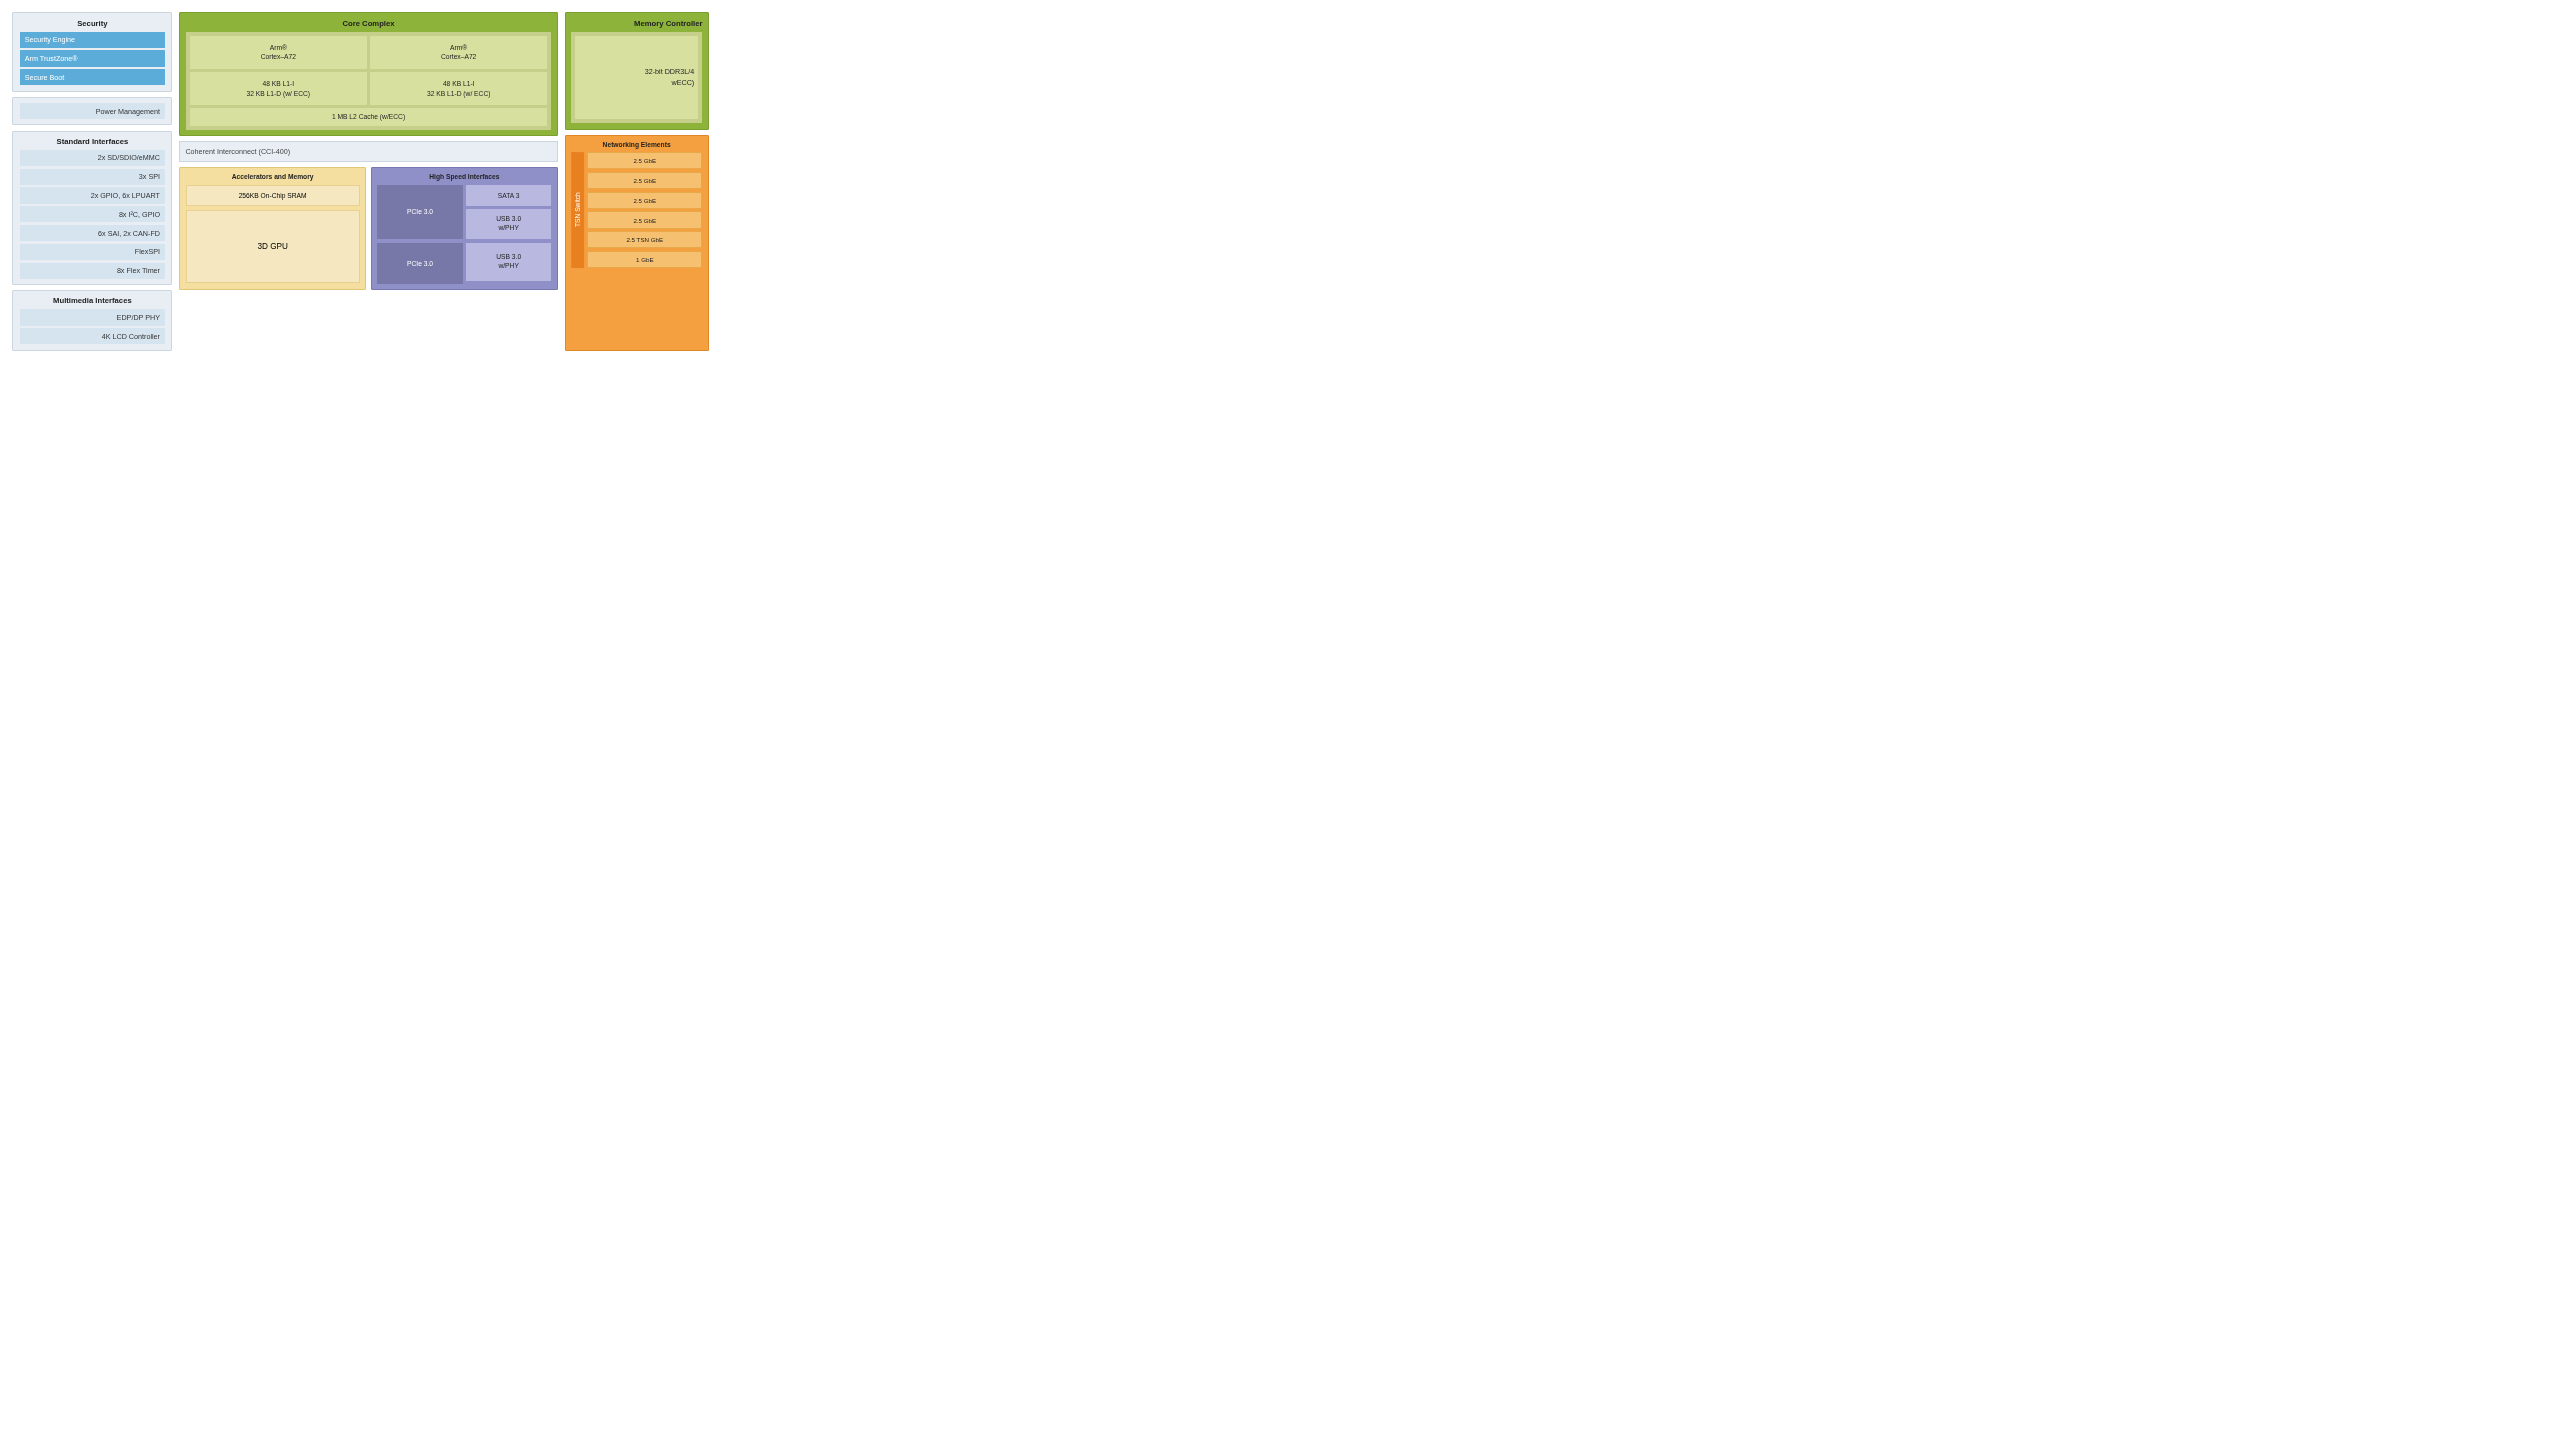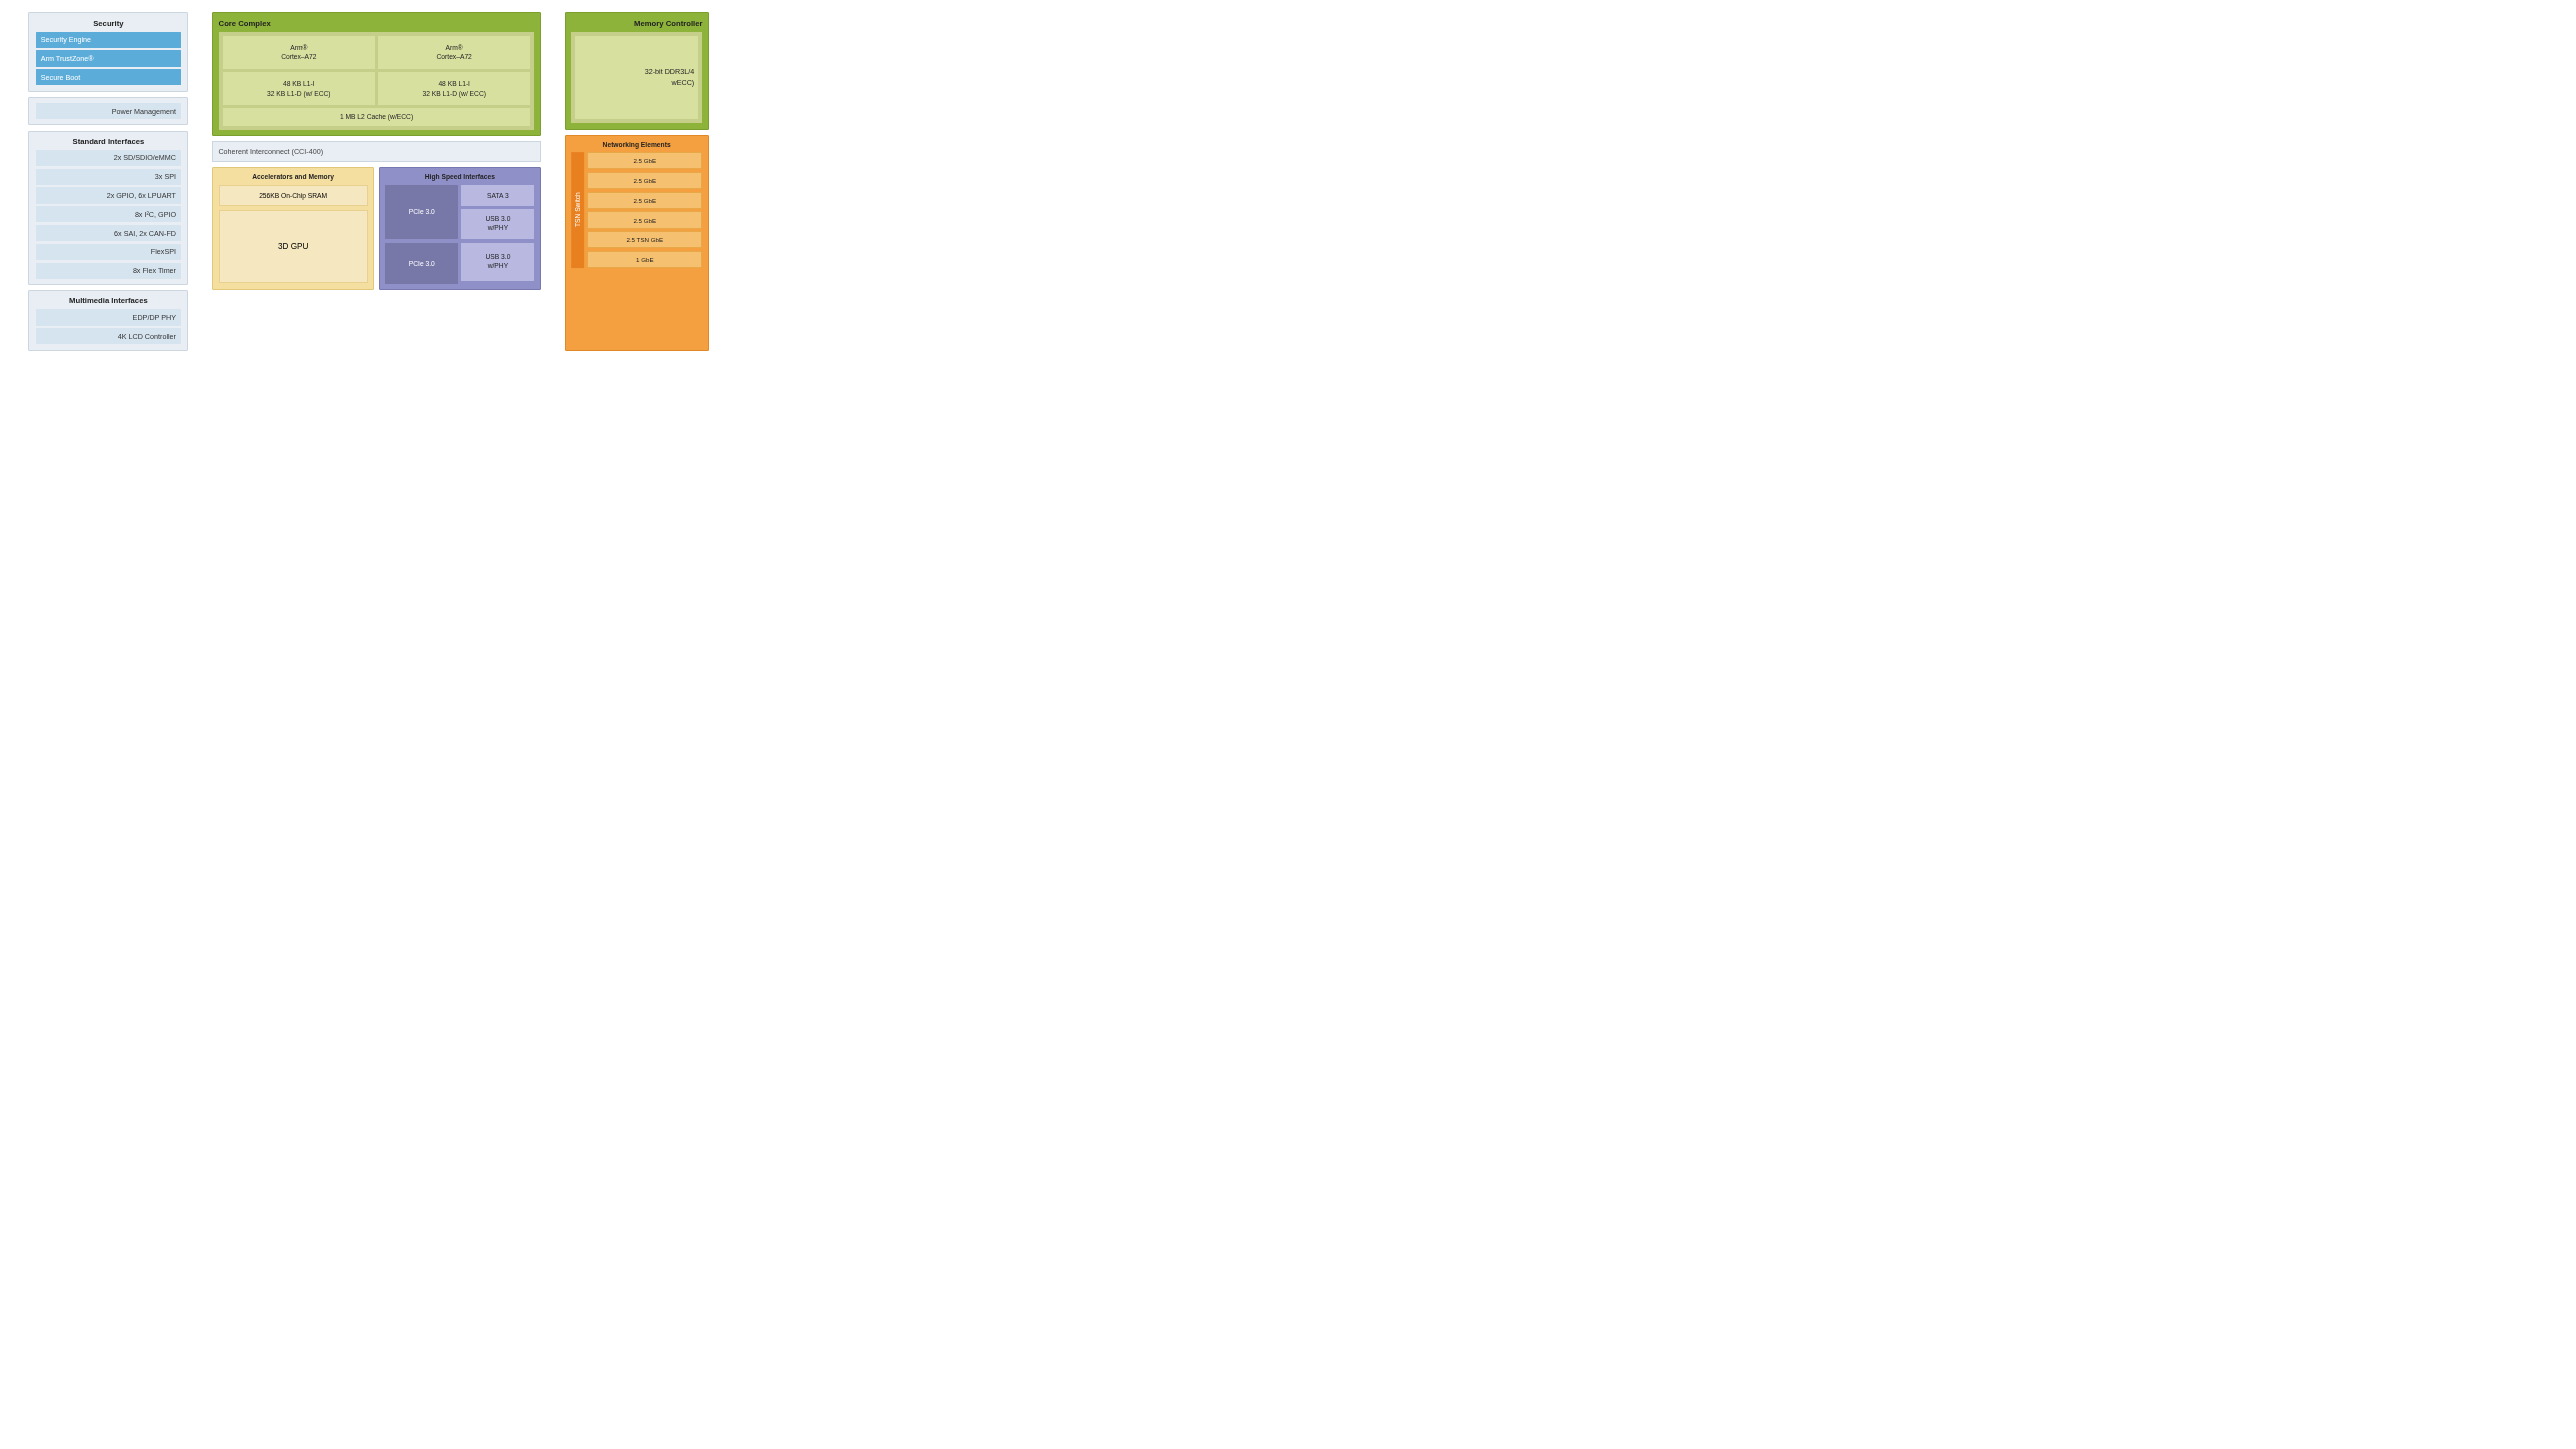--- a/index.html
+++ b/index.html
@@ -7,22 +7,21 @@
       background: #ffffff;
       font-family: Arial, sans-serif;
       width: 721px;
       min-height: 407px;
       padding: 12.4px;
     }
     .main-container {
       display: grid;
       grid-template-columns: 160px 1fr 144px;
       grid-template-rows: auto auto;
-      gap: 24px;
-      margin-left: 16px;
+      gap: 7px;
     }
 
     
     .left-col {
       display: flex;
       flex-direction: column;
       gap: 5.2px;
     }
     .section-box {
       background: #e8eef4;
@@ -68,21 +67,21 @@
     
     .core-complex-box {
       background: #8db33a;
       border: 0.5px solid #7a9f2e;
       padding: 5.2px;
       border-radius: 1px;
     }
     .core-complex-title {
       font-weight: bold;
       font-size: 7.7px;
-      text-align: left;
+      text-align: center;
       margin-bottom: 4.1px;
       color: #222;
     }
     .core-inner {
       background: #c5cf8a;
       padding: 4.1px;
     }
     .core-grid {
       display: grid;
       grid-template-columns: 1fr 1fr;

